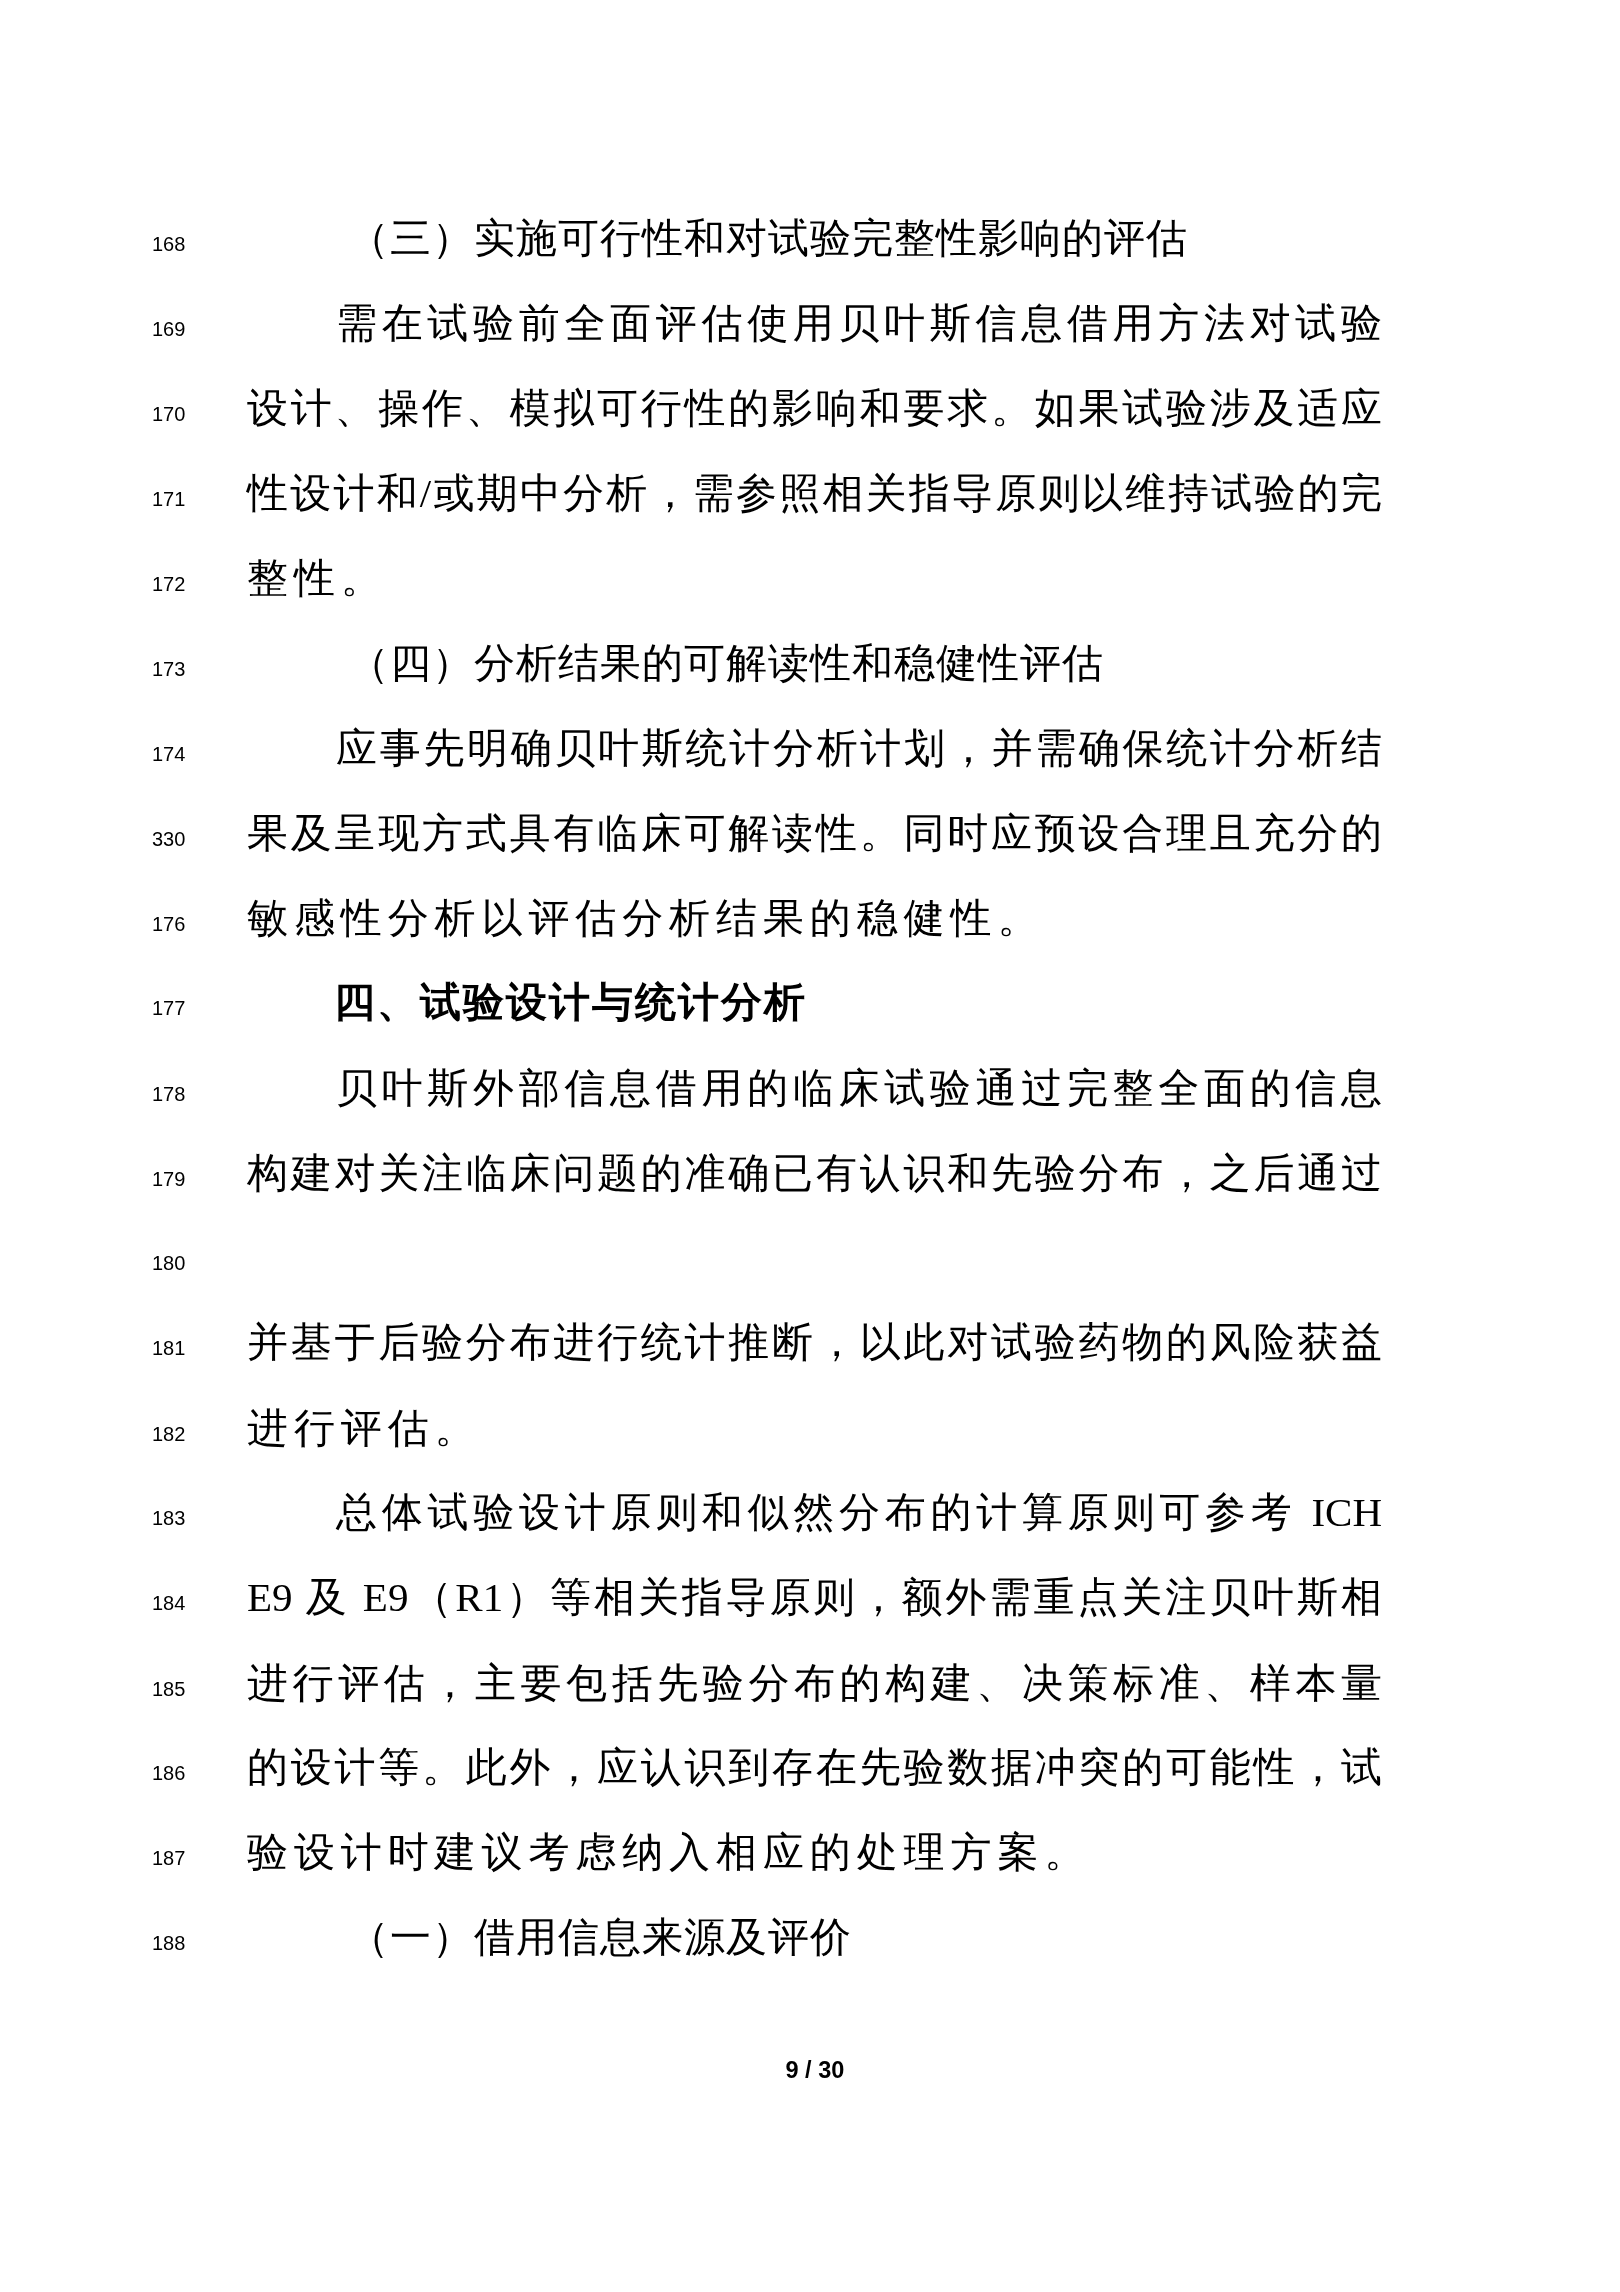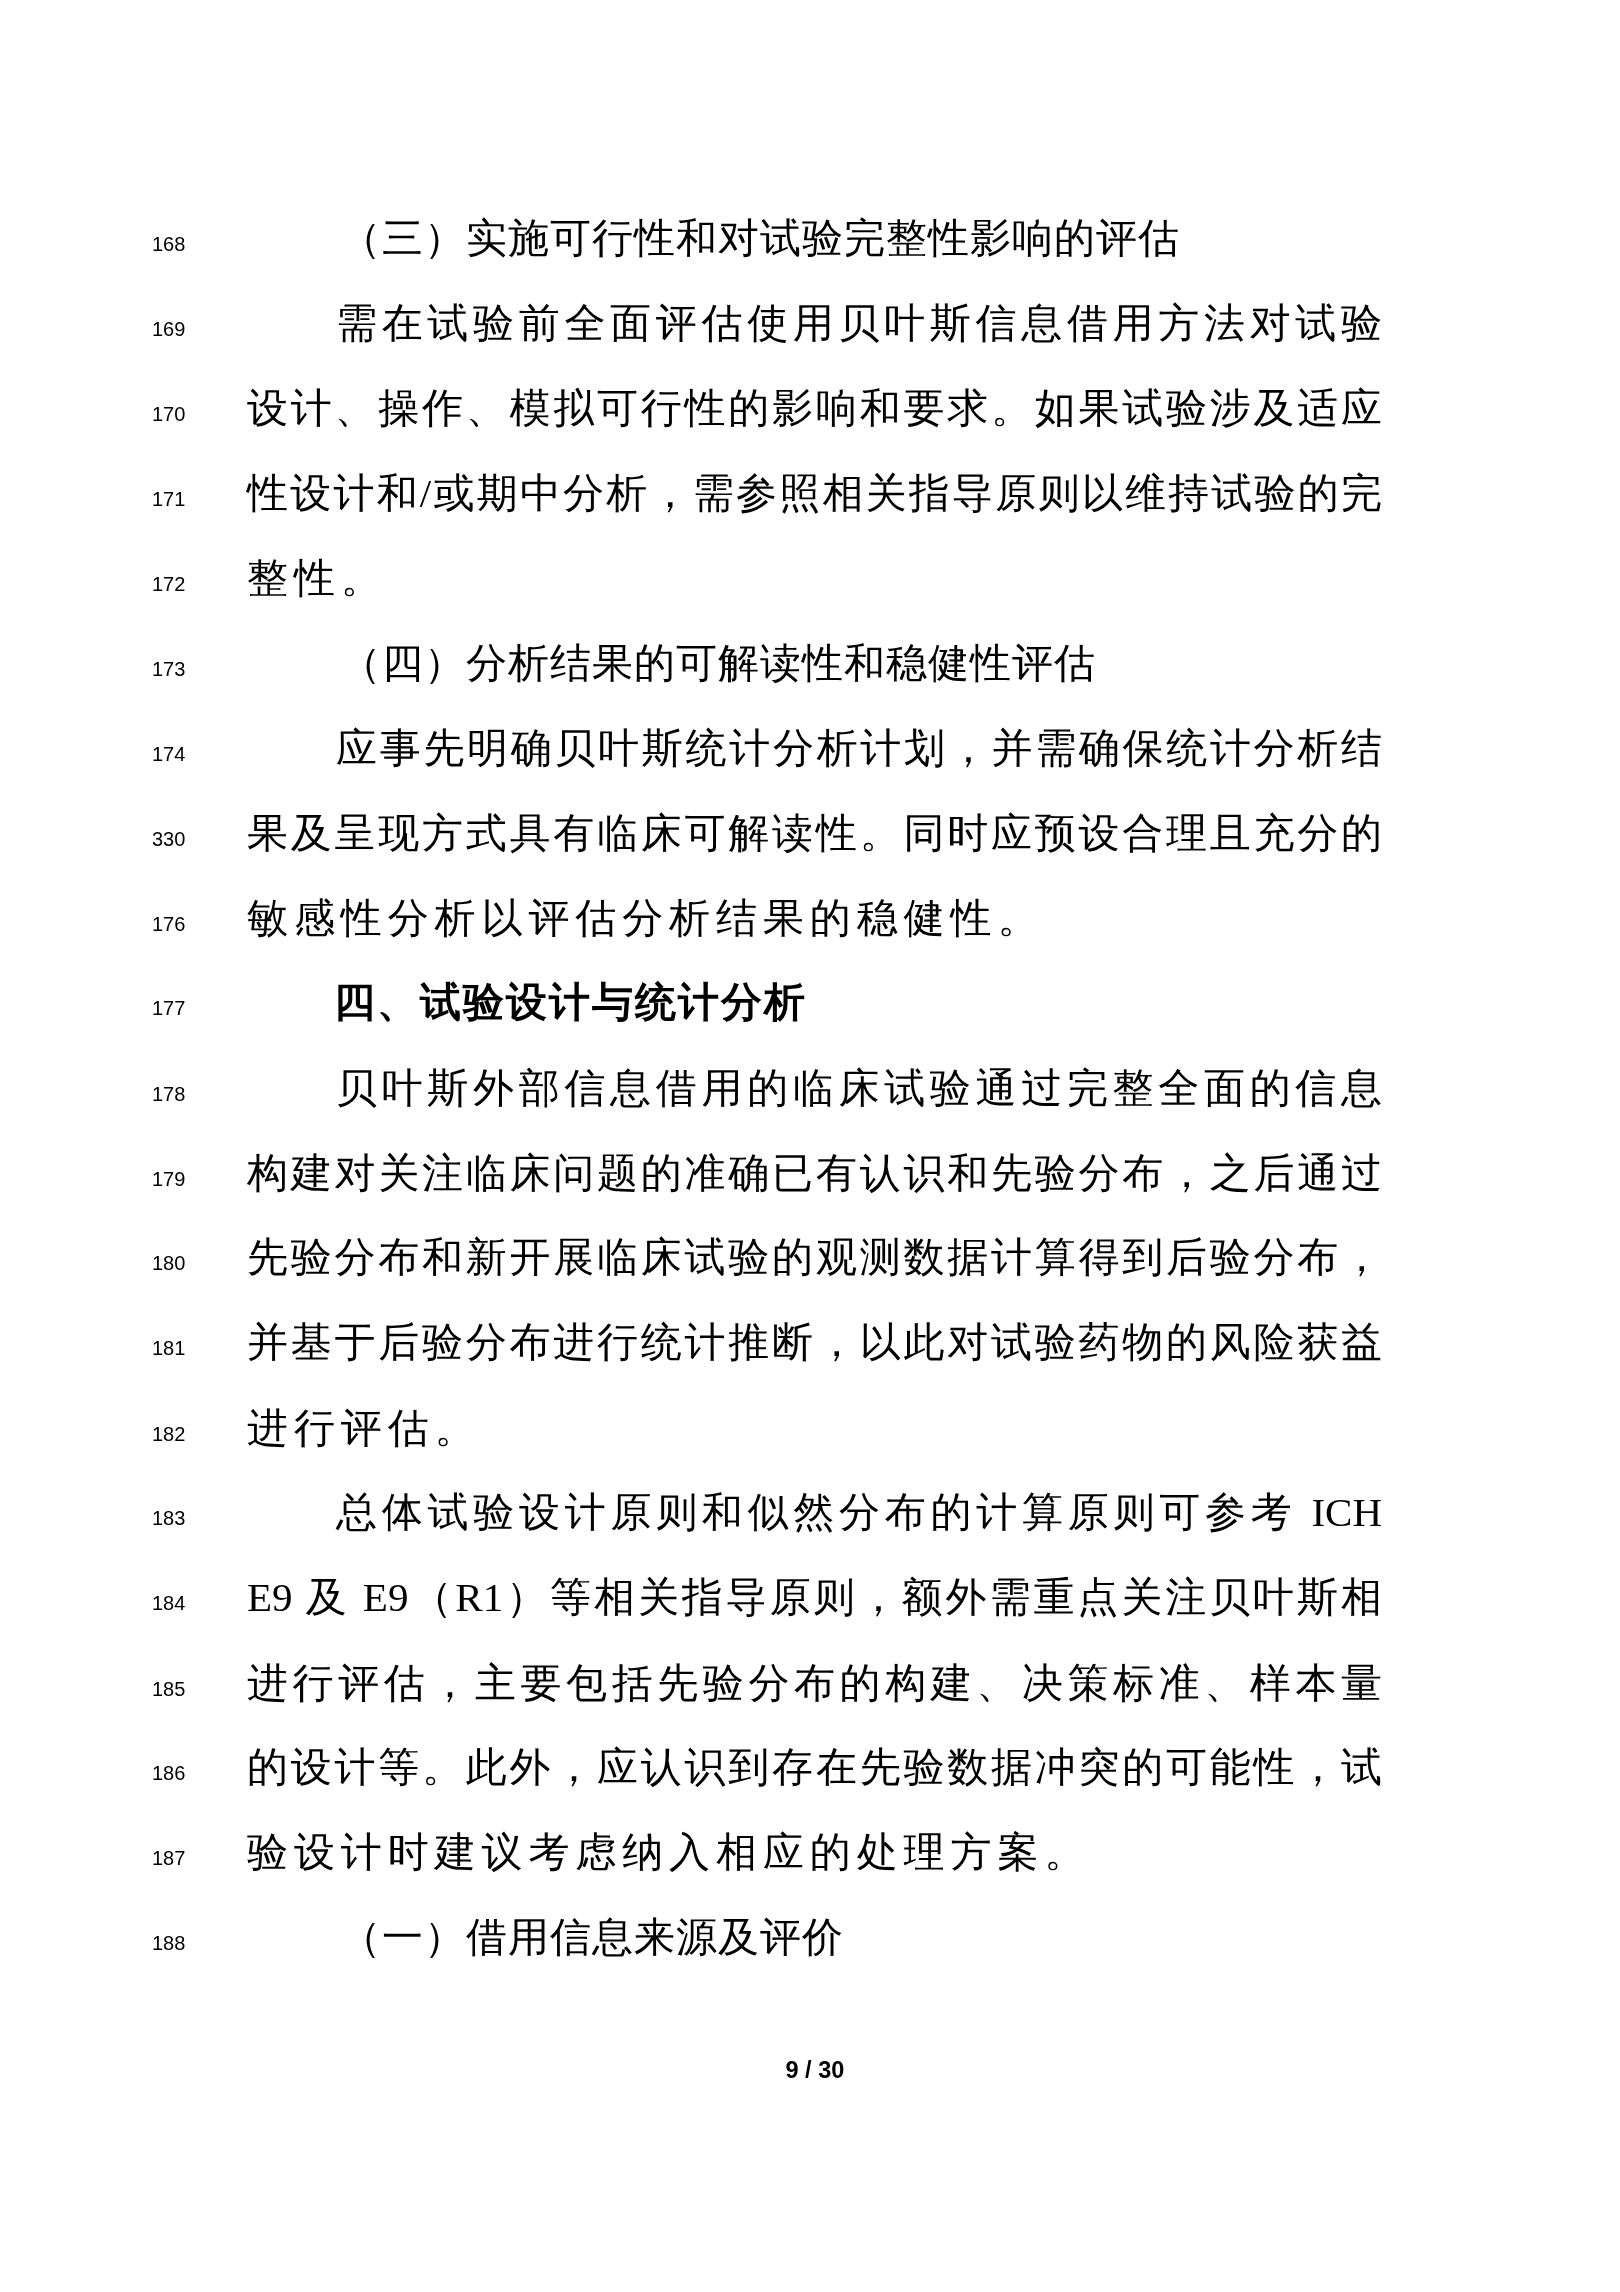--- a/index.html
+++ b/index.html
@@ -11,21 +11,21 @@
     font-family: "Liberation Sans", "DejaVu Sans", sans-serif; font-size: 20px; color: #000;
     padding-top: 5.9px; box-sizing: border-box;
   }
   .txt {
     position: absolute; top: 0; height: 69px; line-height: 69px; white-space: nowrap;
     font-family: "Liberation Serif", "DejaVu Serif", serif; font-size: 41px; color: #000;
   }
   .body { left: 247px; width: 1135px; letter-spacing: 5.9px; }
   .body.indent { left: 336px; width: 1046px; }
   .body.full { text-align: justify; text-align-last: justify; letter-spacing: 0; }
-  .heading { left: 340px; letter-spacing: 1px; text-align: right; }
+  .heading { left: 348px; letter-spacing: 1px; text-align: right; }
   .major { left: 334px; font-family: "Liberation Sans", "DejaVu Sans", sans-serif; font-weight: bold; font-size: 41px; letter-spacing: 2px; }
   .footer {
     position: absolute; left: 0; width: 1620px; top: 2050px; text-align: center;
     font-family: "Liberation Sans", "DejaVu Sans", sans-serif; font-weight: bold; font-size: 23.5px;
     padding-left: 9.8px; box-sizing: border-box; margin-top: 7px;
   }
 </style>
 </head>
 <body>
 
@@ -86,21 +86,20 @@
     <span class="txt body indent full">贝叶斯外部信息借用的临床试验通过完整全面的信息</span>
   </div>
 
   <div class="row" style="top:1139px">
     <span class="ln">179</span>
     <span class="txt body full">构建对关注临床问题的准确已有认识和先验分布，之后通过</span>
   </div>
 
   <div class="row" style="top:1223px">
     <span class="ln">180</span>
-    <span class="txt body full">先验分布和新开展临床试验的观测数据计算得到后验分布，</span>
   </div>
 
   <div class="row" style="top:1308px">
     <span class="ln">181</span>
     <span class="txt body full">并基于后验分布进行统计推断，以此对试验药物的风险获益</span>
   </div>
 
   <div class="row" style="top:1394px">
     <span class="ln">182</span>
     <span class="txt body">进行评估。</span>

